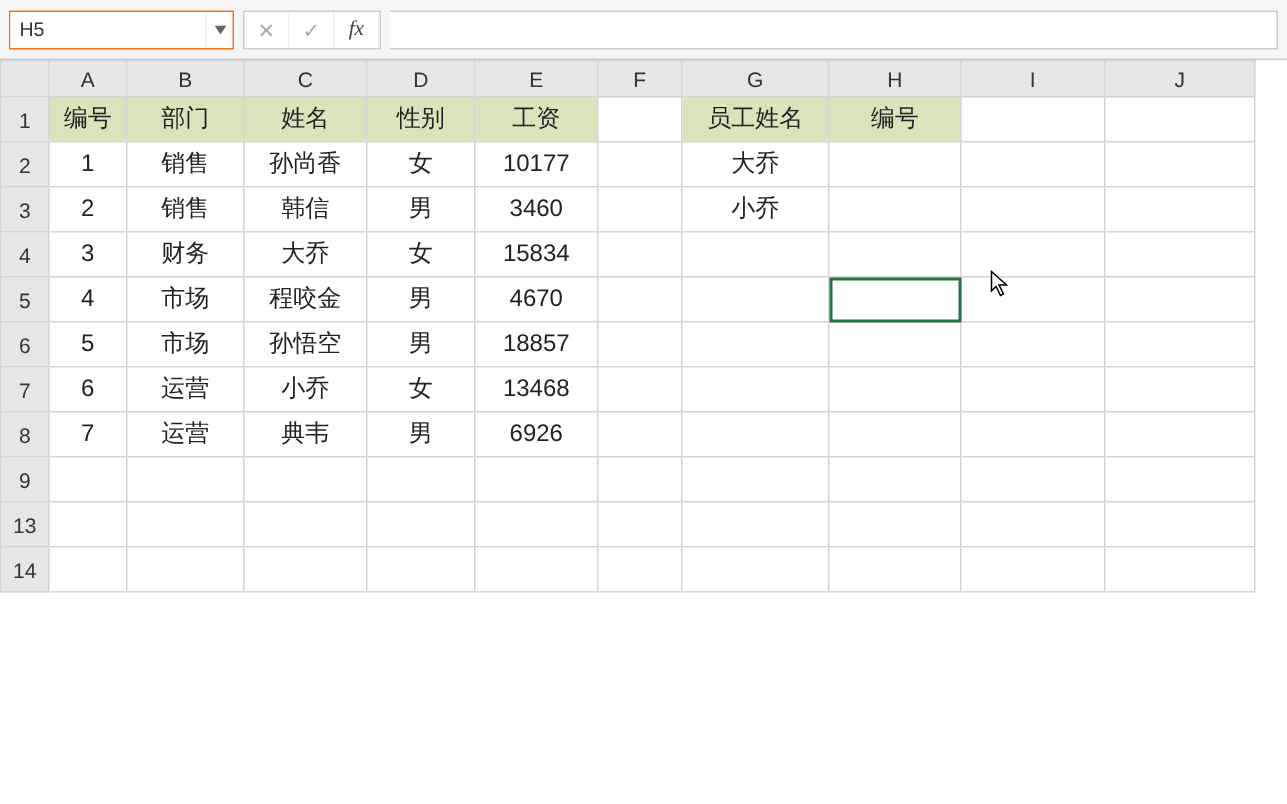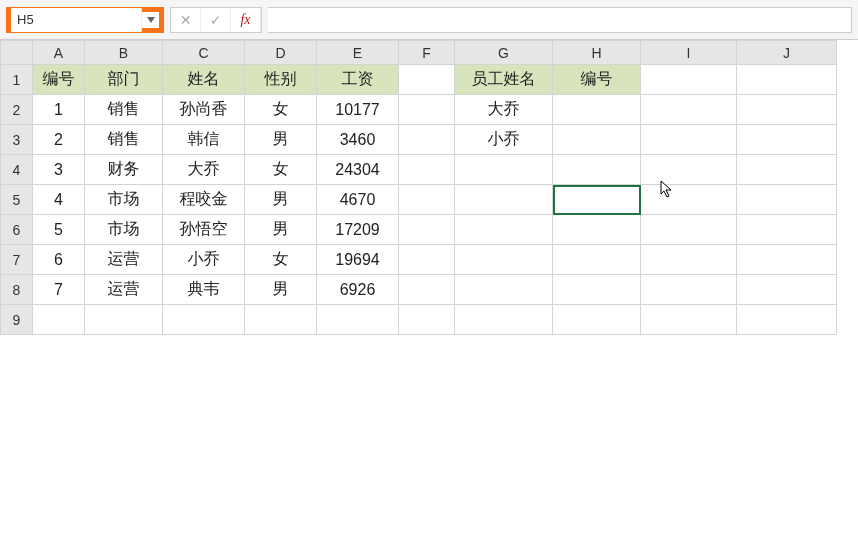--- a/index.html
+++ b/index.html
@@ -1,24 +1,24 @@
 <!DOCTYPE html>
 <html><head>
 <meta charset="utf-8">
 <style>
 * { box-sizing: border-box; margin: 0; padding: 0; }
 body { font-family: "Microsoft YaHei", Arial, sans-serif; font-size: 14px; background: #fff; width: 858px; height: 536px; overflow: hidden; }
 
 .formula-bar { height: 40px; background: #f5f5f5; border-bottom: 1px solid #ccc; display: flex; align-items: center; padding: 4px 6px; gap: 6px; }
-.name-box-wrap { display: flex; align-items: center; background: #fff; border: 5px solid #f97316; height: 26px; }
+.name-box-wrap { display: flex; align-items: center; background: #fff; border: 1px solid #f97316; height: 26px; }
 .name-box { width: 130px; height: 24px; border: none; padding: 0 6px; font-size: 13px; color: #333; outline: none; }
 .name-box-dd { width: 18px; height: 24px; display: flex; align-items: center; justify-content: center; border-left: 1px solid #eee; color: #666; }
 .fx-box { display: flex; align-items: center; height: 26px; background: #fff; border: 1px solid #ccc; }
 .fx-btn { width: 30px; height: 24px; display: flex; align-items: center; justify-content: center; color: #aaa; font-size: 14px; border-right: 1px solid #eee; }
-.fx-btn.fx { font-style: italic; color: #b91c1c; font-family: "Times New Roman", serif; }
+.fx-btn.fx { font-style: italic; color: #404040; font-family: "Times New Roman", serif; }
 .formula-input { flex: 1; height: 26px; background: #fff; border: 1px solid #ccc; border-left: none; padding: 0 6px; font-size: 13px; outline: none; }
 
 .sheet { display: block; }
 .grid { border-collapse: collapse; table-layout: fixed; }
 .grid th, .grid td { border: 1px solid #d4d4d4; font-weight: normal; text-align: center; vertical-align: middle; font-size: 16px; color: #222; background: #fff; }
 .grid th { background: #e6e6e6; color: #333; font-size: 14px; }
 .corner { width: 32px; height: 24px; background: #e6e6e6; }
 .col-head { height: 24px; }
 .row-head { width: 32px; background: #e6e6e6; font-size: 14px; color: #333; }
 
@@ -121,21 +121,21 @@
           <td class="c-H"></td>
           <td class="c-I"></td>
           <td class="c-J"></td>
         </tr>
         <tr>
           <th class="row-head">4</th>
           <td class="c-A">3</td>
           <td class="c-B">财务</td>
           <td class="c-C">大乔</td>
           <td class="c-D">女</td>
-          <td class="c-E">24304</td>
+          <td class="c-E">15834</td>
           <td class="c-F"></td>
           <td class="c-G"></td>
           <td class="c-H"></td>
           <td class="c-I"></td>
           <td class="c-J"></td>
         </tr>
         <tr>
           <th class="row-head">5</th>
           <td class="c-A">4</td>
           <td class="c-B">市场</td>
@@ -147,34 +147,34 @@
           <td class="c-H selected"></td>
           <td class="c-I"></td>
           <td class="c-J"></td>
         </tr>
         <tr>
           <th class="row-head">6</th>
           <td class="c-A">5</td>
           <td class="c-B">市场</td>
           <td class="c-C">孙悟空</td>
           <td class="c-D">男</td>
-          <td class="c-E">17209</td>
+          <td class="c-E">18857</td>
           <td class="c-F"></td>
           <td class="c-G"></td>
           <td class="c-H"></td>
           <td class="c-I"></td>
           <td class="c-J"></td>
         </tr>
         <tr>
           <th class="row-head">7</th>
           <td class="c-A">6</td>
           <td class="c-B">运营</td>
           <td class="c-C">小乔</td>
           <td class="c-D">女</td>
-          <td class="c-E">19694</td>
+          <td class="c-E">13468</td>
           <td class="c-F"></td>
           <td class="c-G"></td>
           <td class="c-H"></td>
           <td class="c-I"></td>
           <td class="c-J"></td>
         </tr>
         <tr>
           <th class="row-head">8</th>
           <td class="c-A">7</td>
           <td class="c-B">运营</td>
@@ -193,20 +193,46 @@
           <td class="c-B"></td>
           <td class="c-C"></td>
           <td class="c-D"></td>
           <td class="c-E"></td>
           <td class="c-F"></td>
           <td class="c-G"></td>
           <td class="c-H"></td>
           <td class="c-I"></td>
           <td class="c-J"></td>
         </tr>
+        <tr>
+          <th class="row-head">13</th>
+          <td class="c-A"></td>
+          <td class="c-B"></td>
+          <td class="c-C"></td>
+          <td class="c-D"></td>
+          <td class="c-E"></td>
+          <td class="c-F"></td>
+          <td class="c-G"></td>
+          <td class="c-H"></td>
+          <td class="c-I"></td>
+          <td class="c-J"></td>
+        </tr>
+        <tr>
+          <th class="row-head">14</th>
+          <td class="c-A"></td>
+          <td class="c-B"></td>
+          <td class="c-C"></td>
+          <td class="c-D"></td>
+          <td class="c-E"></td>
+          <td class="c-F"></td>
+          <td class="c-G"></td>
+          <td class="c-H"></td>
+          <td class="c-I"></td>
+          <td class="c-J"></td>
+        </tr>
       </tbody>
   </table>
 </div>
 
 <div class="cursor-arrow">
   <svg width="14" height="18" viewBox="0 0 14 18">
       <path d="M1 1 L1 14 L4 11 L7 17 L9 16 L6 10 L11 10 Z" fill="#fff" stroke="#000" stroke-width="1"></path>
     </svg>
 </div>
 

